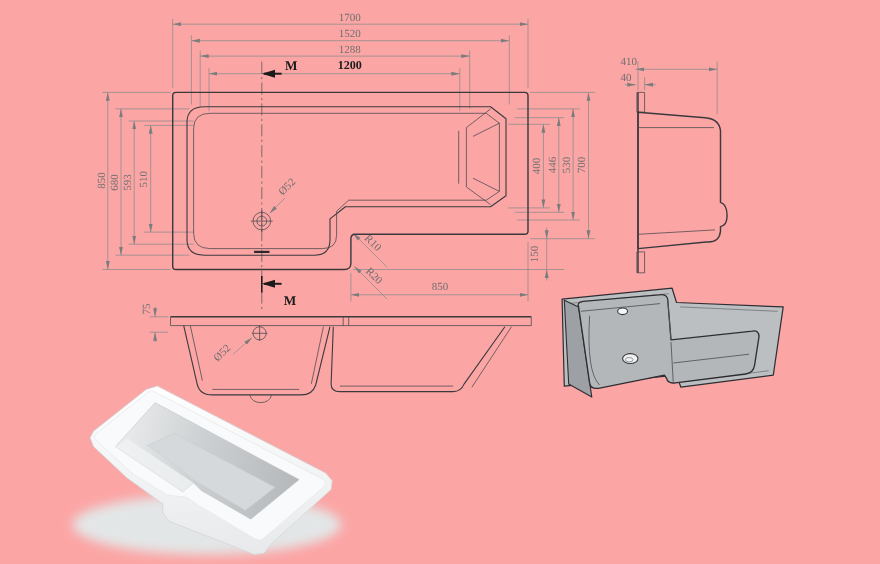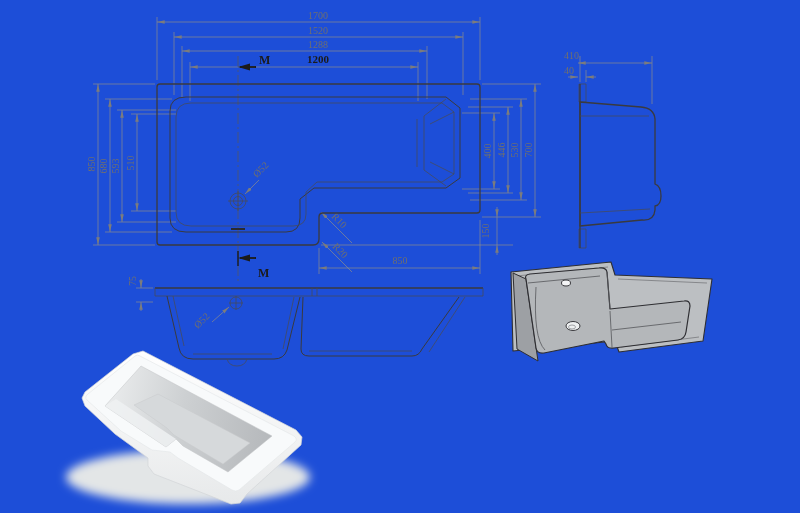--- a/index.html
+++ b/index.html
@@ -1,16 +1,16 @@
 <!DOCTYPE html>
 <html><head>
 <meta charset="utf-8">
 <style>
   html,body{margin:0;padding:0;background:#ffffff;}
-  #canvas{position:relative;width:800px;height:513px;background:#1d4ed8;overflow:hidden;
+  #canvas{position:relative;width:800px;height:513px;background:#fca5a5;overflow:hidden;
           font-family:"Liberation Serif", serif;}
   svg{position:absolute;left:0;top:0;}
   text{font-family:"Liberation Serif", serif;}
   .outline{fill:none;stroke:#3a3a3e;stroke-width:1.3;stroke-linejoin:round;}
   .med{fill:none;stroke:#3a3a3e;stroke-width:1;stroke-linejoin:round;}
   .thin{fill:none;stroke:#4a4a4e;stroke-width:0.7;stroke-linejoin:round;}
   .dim{fill:none;stroke:#8d8d8d;stroke-width:0.7;}
   .cl{fill:none;stroke:#5a5a5a;stroke-width:0.7;stroke-dasharray:11 3 2 3;}
   .dimtext{font-size:10px;fill:#6f6f6f;}
   .dimbold{font-size:11px;font-weight:bold;fill:#1b1b1b;}

